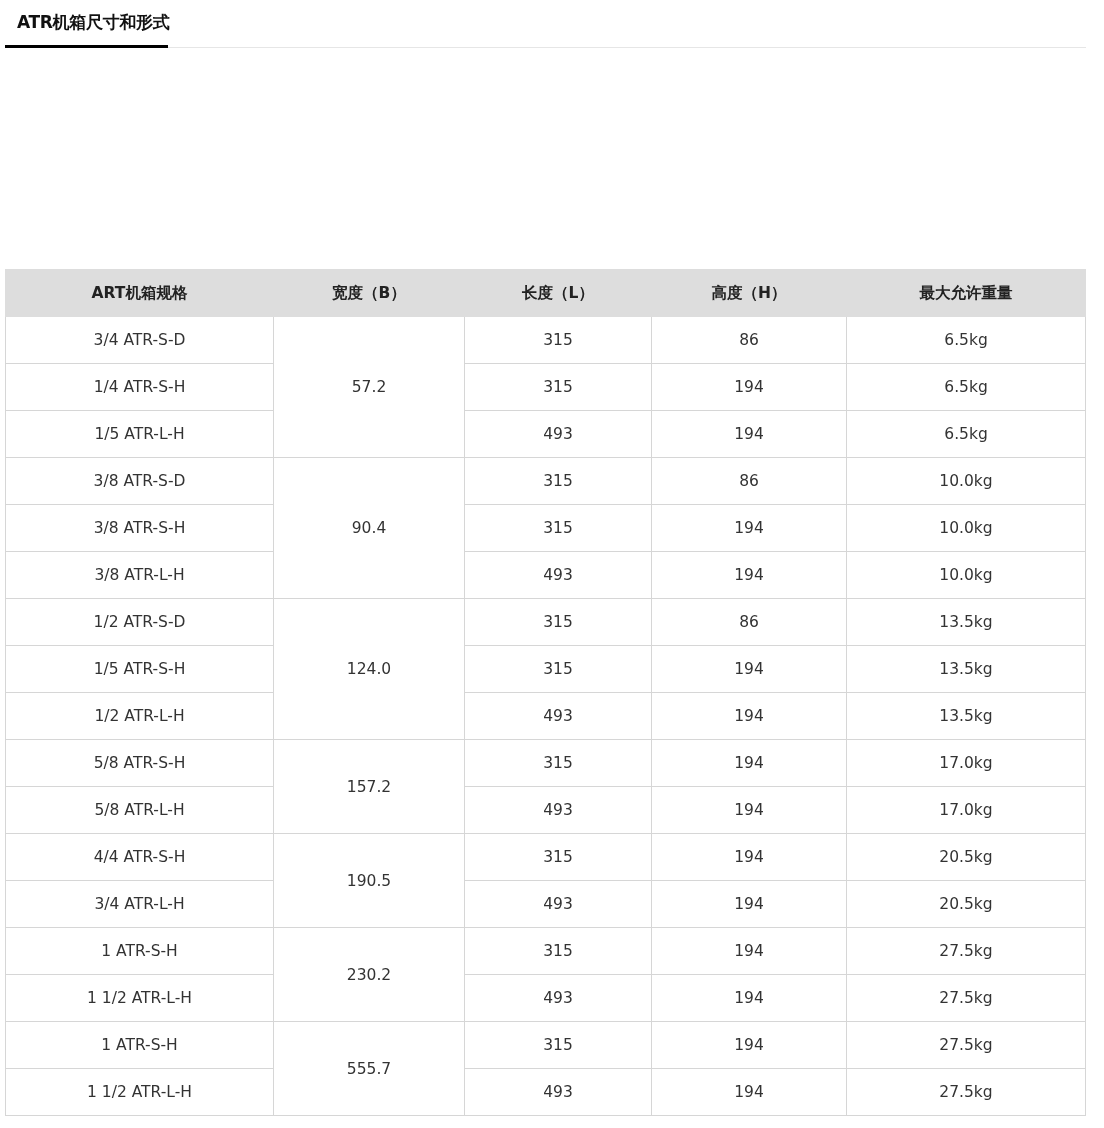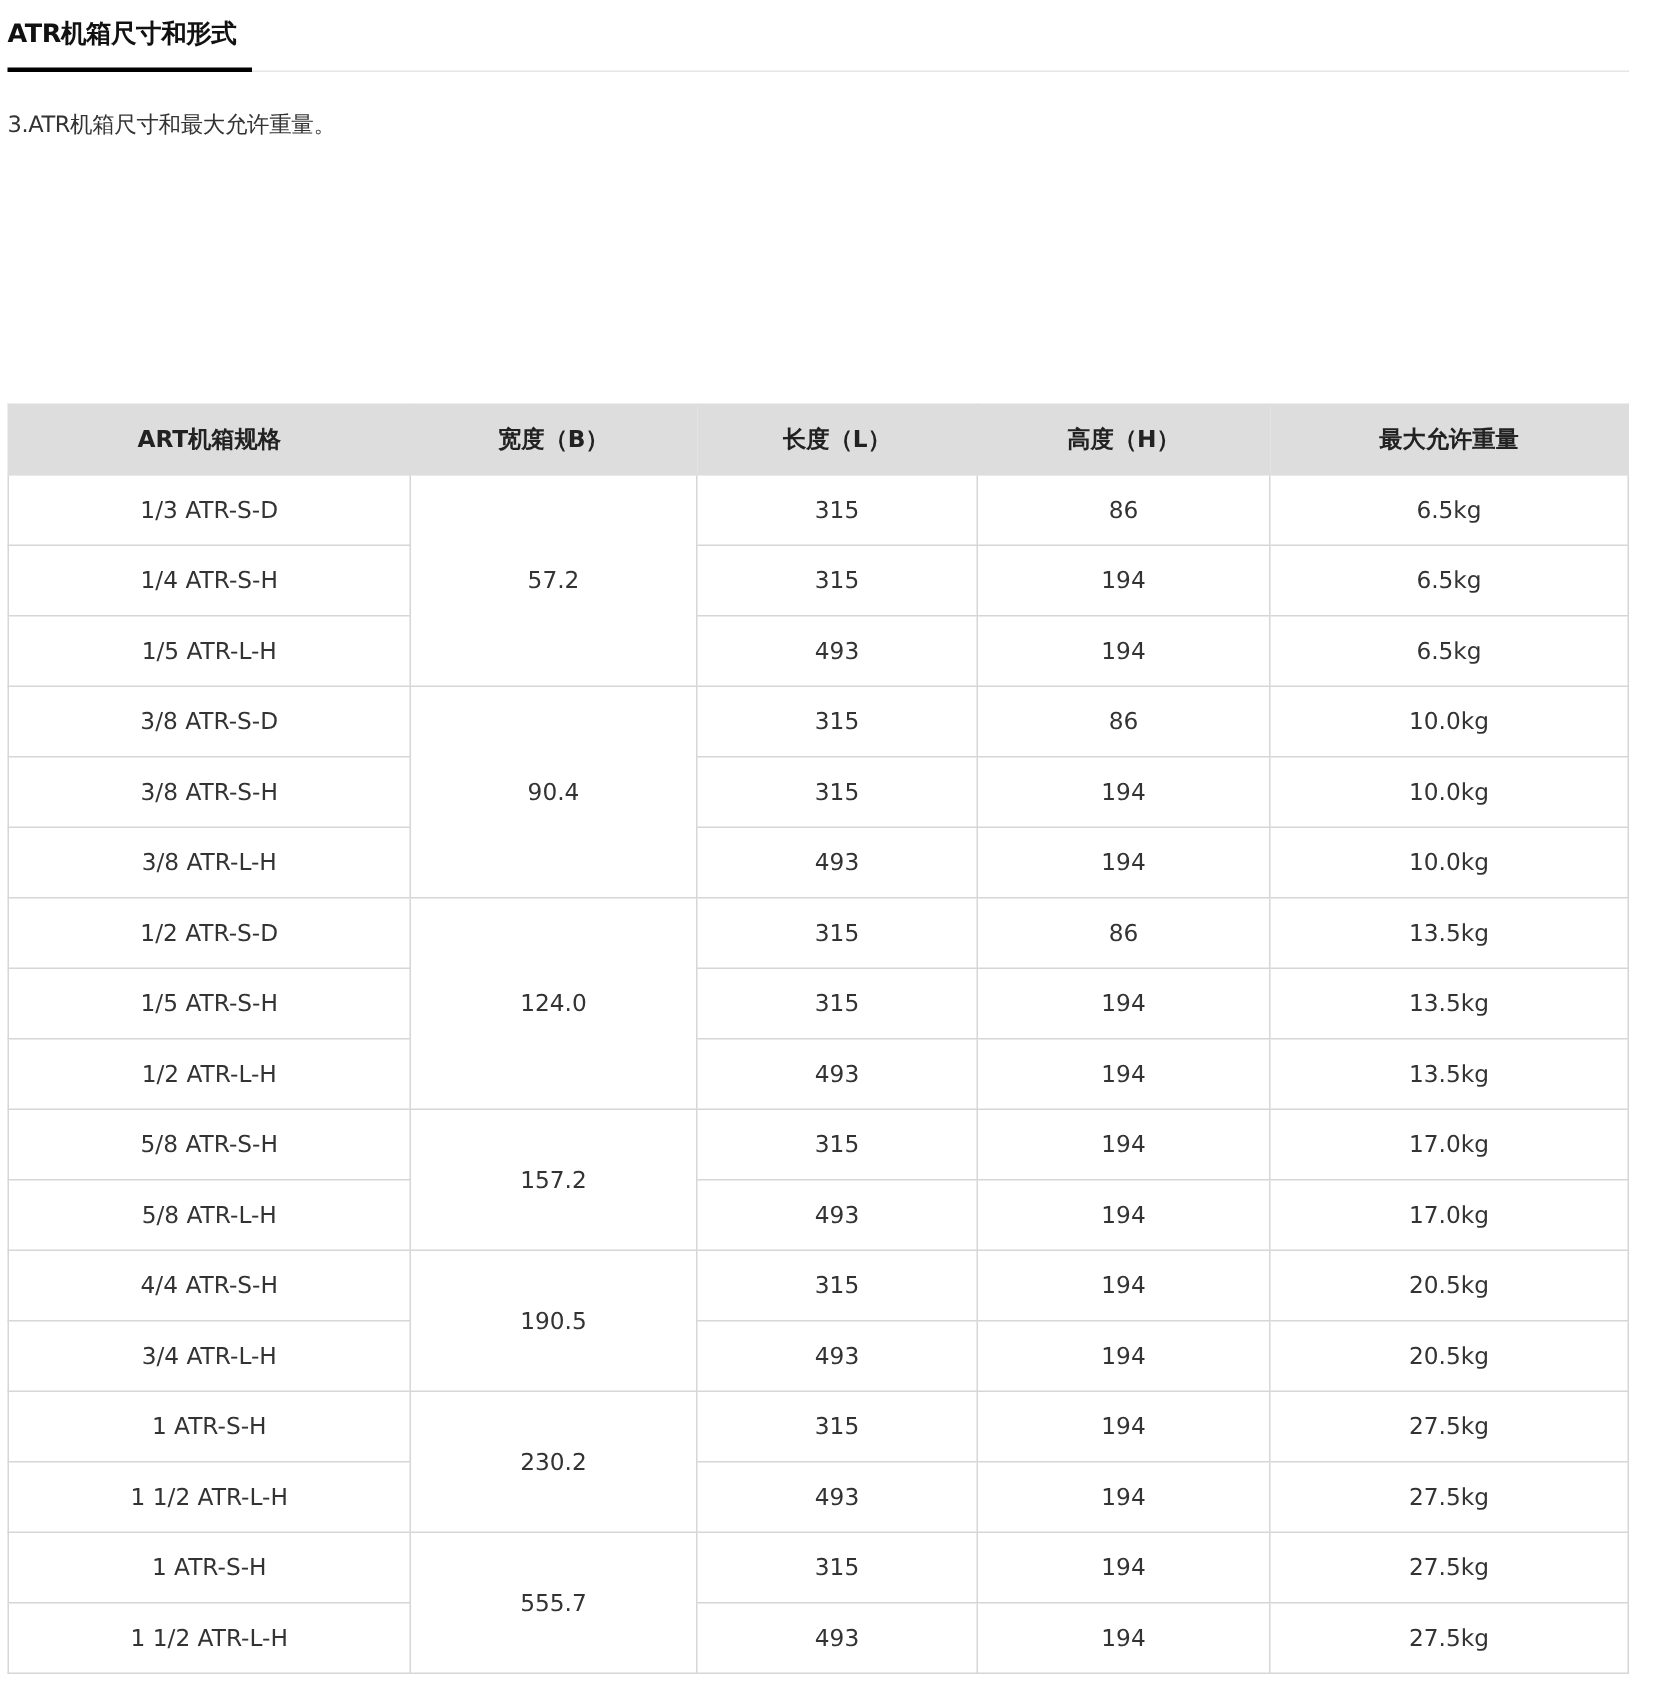--- a/index.html
+++ b/index.html
@@ -7,21 +7,21 @@
     width: 1104px; height: 1128px; overflow: hidden;
     font-family: "DejaVu Sans", "Liberation Sans", sans-serif;
     color: #333333;
     position: relative;
   }
   .title-wrap {
     position: absolute; left: 5px; top: 0; width: 1081px; height: 47px;
     border-bottom: 1px solid #e6e6e6;
   }
   .title {
-    position: absolute; left: 0; top: 11px;
+    position: absolute; left: 12px; top: 11px;
     font-size: 17px; font-weight: bold; color: #111111;
     letter-spacing: -0.3px;
     white-space: nowrap;
   }
   .title-underline {
     position: absolute; left: 0; bottom: -1px; width: 163px; height: 3px; background: #000000;
   }
   .content {
     position: absolute; left: 5px; top: 72px; width: 1080px;
     font-size: 15px; line-height: 22px; color: #333333;
@@ -49,21 +49,20 @@
 </style>
 </head>
 <body>
 
 <div class="title-wrap">
   <div class="title">ATR机箱尺寸和形式</div>
   <div class="title-underline"></div>
 </div>
 
 <div class="content">
-  <p>3.ATR机箱尺寸和最大允许重量。</p>
 </div>
 
 <table class="spec">
   <colgroup>
     <col class="c1">
       <col class="c2">
       <col class="c3">
       <col class="c4">
       <col class="c5">
   </colgroup>
@@ -71,21 +70,21 @@
     <tr>
       <th>ART机箱规格</th>
       <th>宽度（B）</th>
       <th>长度（L）</th>
       <th>高度（H）</th>
       <th>最大允许重量</th>
     </tr>
   </thead>
   <tbody id="table-body">
       <tr>
-        <td>1/3 ATR-S-D</td>
+        <td>3/4 ATR-S-D</td>
         <td rowspan="3">57.2</td>
         <td>315</td>
         <td>86</td>
         <td>6.5kg</td>
       </tr>
       <tr>
         <td>1/4 ATR-S-H</td>
         <td>315</td>
         <td>194</td>
         <td>6.5kg</td>

